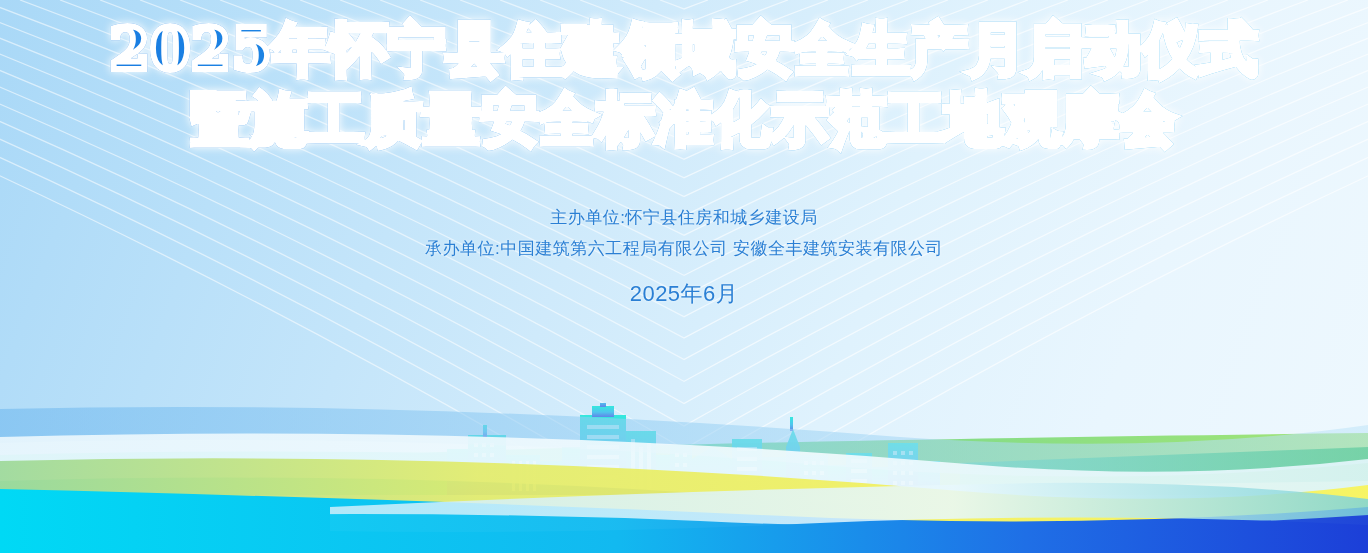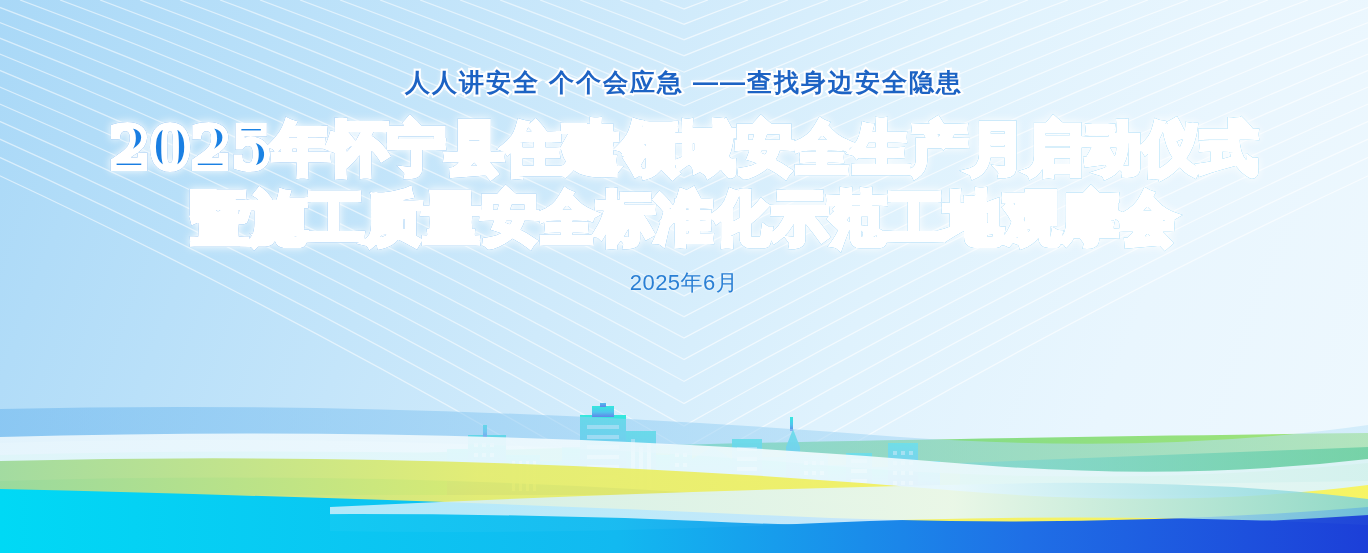--- a/index.html
+++ b/index.html
@@ -302,21 +302,24 @@
       <path d="M0 6 Q 420 -4 900 34 Q 1160 52 1368 22 L 1368 60 Q 1100 86 820 62 Q 420 28 0 40 Z" fill="url(#wBlueTop)" opacity="0.55"></path>
       <path d="M0 34 Q 500 20 980 62 Q 1180 78 1368 56 L 1368 100 Q 1100 120 780 96 Q 400 66 0 78 Z" fill="url(#wWhite)" opacity="0.92"></path>
       <path d="M0 58 Q 480 46 960 88 Q 1180 106 1368 82 L 1368 130 Q 1080 150 740 122 Q 380 92 0 104 Z" fill="url(#wYellow)" opacity="0.93"></path>
       <path d="M0 86 Q 420 96 760 112 Q 1080 128 1368 104 L 1368 150 L 0 150 Z" fill="url(#wCyan)"></path>
       <path d="M330 104 Q 700 86 1040 80 Q 1220 78 1368 96 L 1368 122 Q 1100 108 820 120 Q 560 132 330 128 Z" fill="url(#wPale)" opacity="0.85"></path>
       <path d="M0 118 Q 360 104 700 118 Q 1040 134 1368 112 L 1368 150 L 0 150 Z" fill="url(#wCyan)" opacity="0.95"></path>
     </svg>
   </div>
 
   <div class="content">
-    <div class="subtitle">人人讲安全  个个会应急  ——查找身边安全隐患</div>
     <div class="title-wrap">
       <div class="title-line">2025年怀宁县住建领域安全生产月启动仪式</div>
       <div class="title-line">暨施工质量安全标准化示范工地观摩会</div>
     </div>
+    <div class="orgs">
+      <div class="org-line">主办单位:怀宁县住房和城乡建设局</div>
+      <div class="org-line">承办单位:中国建筑第六工程局有限公司   安徽全丰建筑安装有限公司</div>
+    </div>
     <div class="date-line">2025年6月</div>
   </div>
 
 </div>
 
 </body></html>

